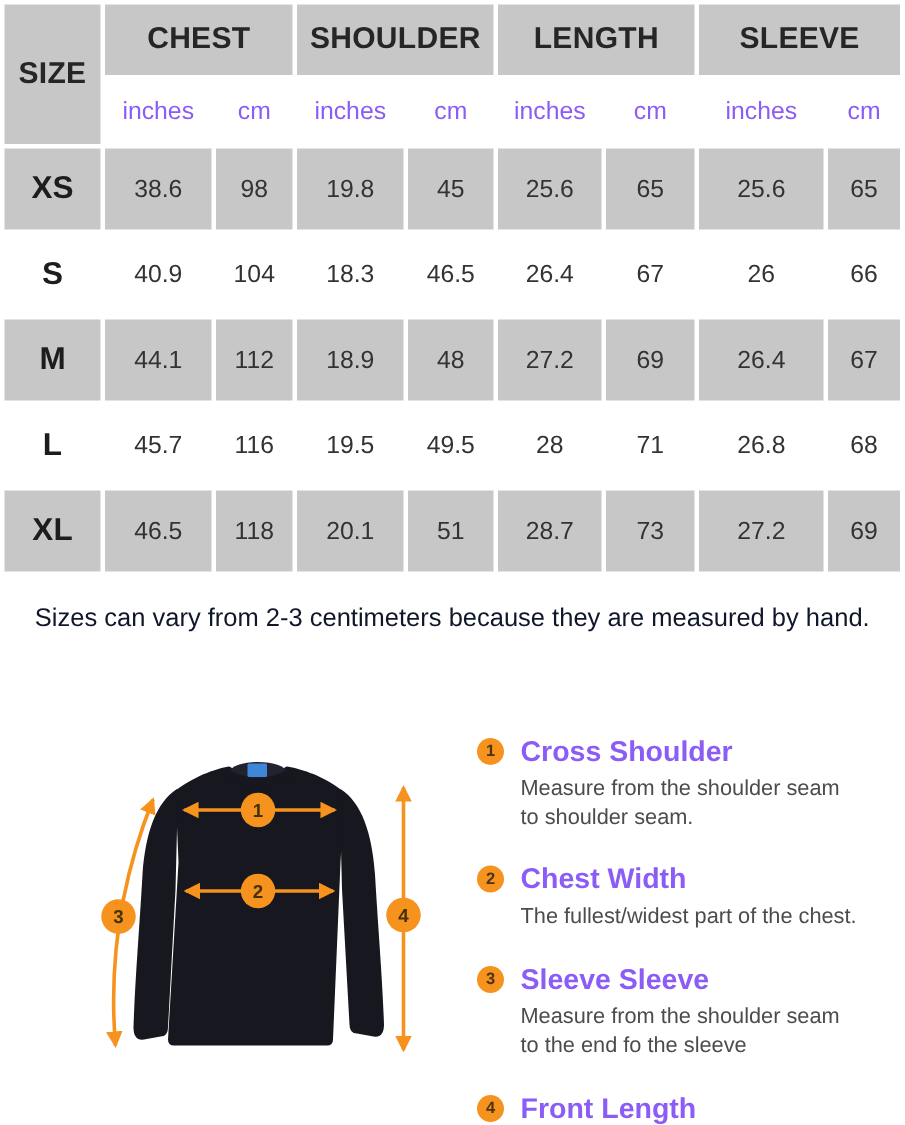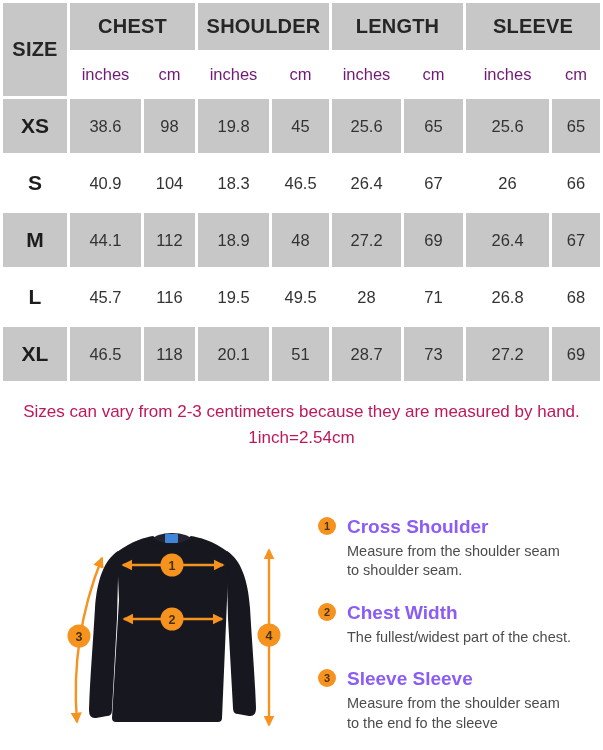--- a/index.html
+++ b/index.html
@@ -21,34 +21,34 @@
   tr.group-row th {
     background: #c7c7c7; height: 47px;
     font-size: 20px; font-weight: bold; color: #262626;
     letter-spacing: 0.2px;
   }
   th.corner {
     background: #c7c7c7; font-size: 21px; font-weight: bold; color: #222; margin-left: 16px;
   }
   tr.unit-row th {
     background: #ffffff; height: 43px;
-    font-size: 16.5px; font-weight: normal; color: #701a75;
+    font-size: 16.5px; font-weight: normal; color: #8b5cf6;
   }
   tr.data-row { height: 54px; padding-left: 12px; }
   tr.data-row th {
     font-size: 21px; font-weight: bold; color: #1d1d1d;
   }
   tr.data-row td { font-size: 16.5px; color: #333; }
   tr.data-row.shade th, tr.data-row.shade td { background: #c7c7c7; }
   tr.data-row.plain th, tr.data-row.plain td { background: #ffffff; }
 
   
   .note {
     margin-top: 15px; text-align: center;
-    font-size: 17px; line-height: 1.5; color: #be185d;
+    font-size: 17px; line-height: 1.5; color: #0f172a;
   }
 
   
   .diagram {
     position: relative; width: 603px; height: 272px; margin-top: 38px;
   }
   .diagram svg { position: absolute; left: 0; top: 0; }
 
   .legend {
     position: absolute; left: 318px; top: 28px; width: 262px;
@@ -161,21 +161,20 @@
     <td>28.7</td>
     <td>73</td>
     <td>27.2</td>
     <td>69</td>
   </tr>
 </tbody>
   </table>
 
 <div class="note">
   <div>Sizes can vary from 2-3 centimeters because they are measured by hand.</div>
-  <div>1inch=2.54cm</div>
 </div>
 
 <div class="diagram">
 
   <svg width="603" height="272" viewBox="0 480 603 272">
     <defs>
       <marker id="ah" viewBox="0 0 10 10" refX="8.5" refY="5" markerWidth="4.6" markerHeight="4.6" orient="auto-start-reverse">
         <path d="M0,0 L10,5 L0,10 z" fill="#f6921e"></path>
       </marker>
     </defs>

